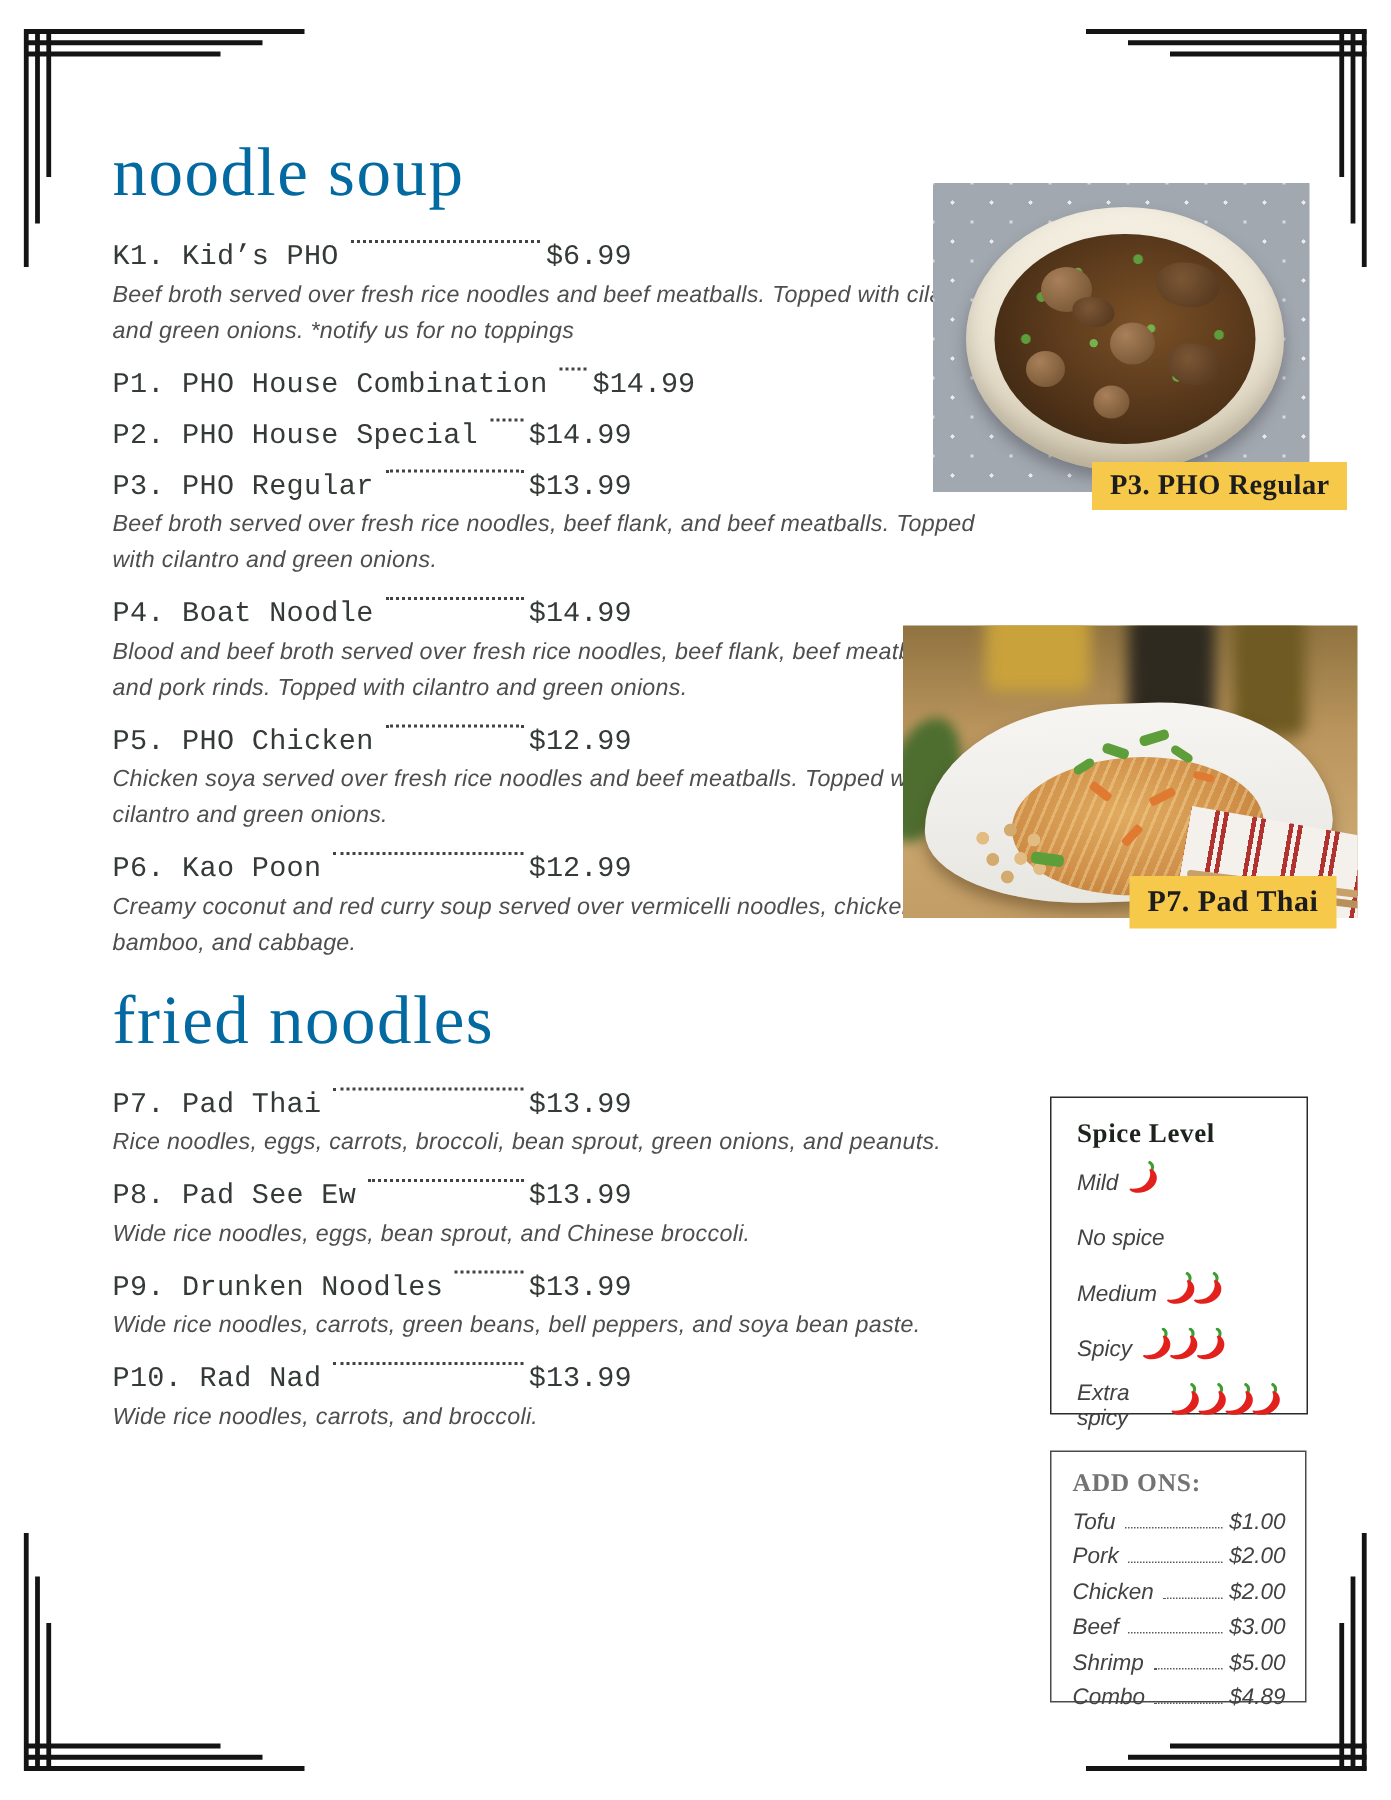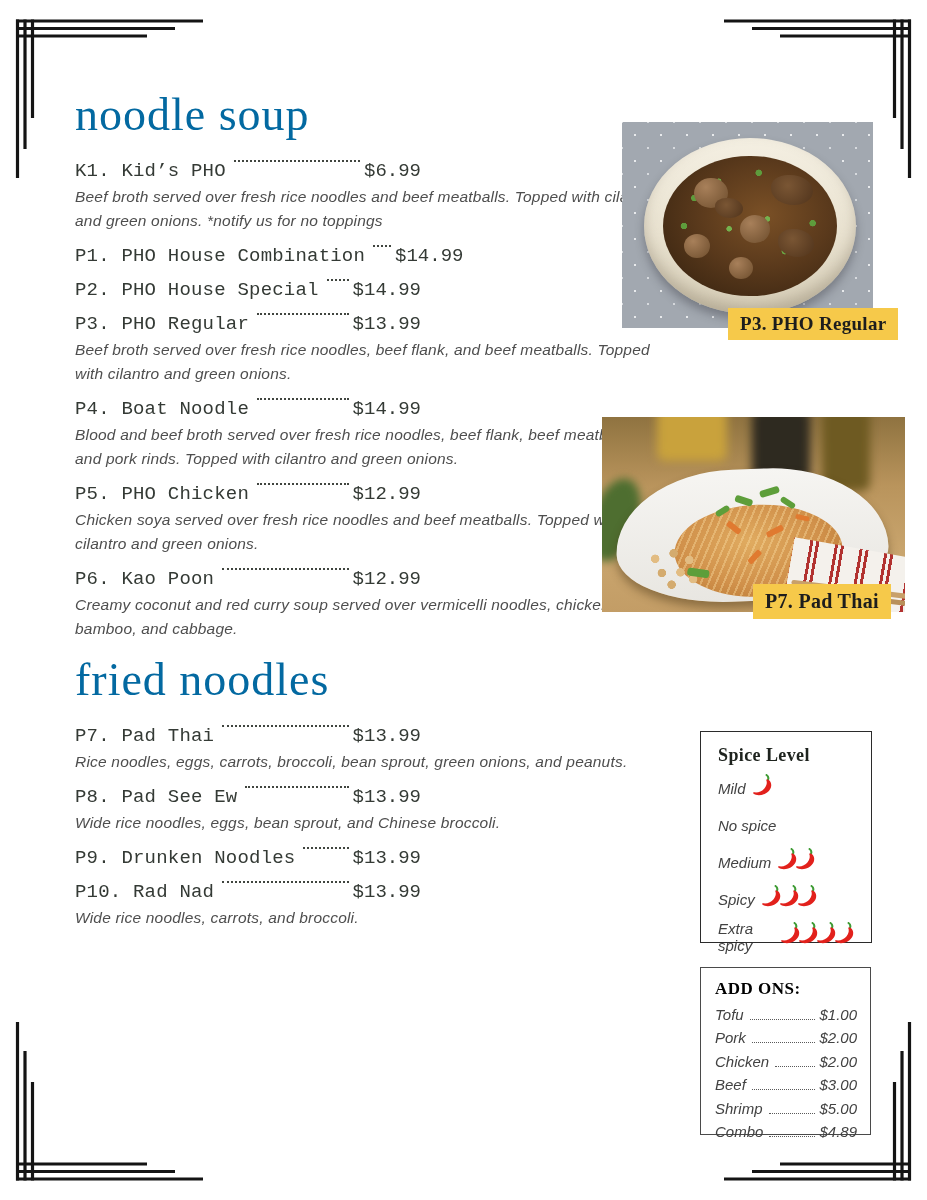--- a/index.html
+++ b/index.html
@@ -101,21 +101,21 @@
   .spice-row{display:flex;align-items:center;height:37px;}
   .spice-label{font-family:"Liberation Sans", sans-serif;font-style:italic;font-size:15px;color:#424242;}
   .peppers{display:flex;align-items:center;margin-left:4px;}
   .chili{width:26px;height:26px;margin-left:-8px;position:relative;top:-2px;}
   .chili:first-child{margin-left:0;}
 
   
   .addons-box{position:absolute;left:700px;top:967px;width:171px;height:168px;
               border:1.5px solid #4a4a4a;background:#fff;box-sizing:border-box;
               padding:11px 13px 0 14px;}
-  .addons-title{font-size:17px;font-weight:bold;color:#000000;letter-spacing:0.5px;margin:0 0 4px 0;}
+  .addons-title{font-size:17px;font-weight:bold;color:#737373;letter-spacing:0.5px;margin:0 0 4px 0;}
   .addon-row{display:flex;align-items:baseline;font-family:"Liberation Sans", sans-serif;
              font-style:italic;font-size:15px;color:#424242;line-height:23.4px;}
   .addon-leaders{flex:1;border-bottom:1.8px dotted #5a5a5a;margin:0 4px 3px 6px;min-width:10px;}
   .hidden-defs{position:absolute;width:0;height:0;overflow:hidden;}
 </style>
 </head>
 <body>
 
 <svg class="hidden-defs" aria-hidden="true">
   <defs>
@@ -247,20 +247,21 @@
         </div>
         <p class="item-desc">Wide rice noodles, eggs, bean sprout, and Chinese broccoli.</p>
       </div>
 
       <div class="menu-item">
         <div class="item-row">
           <span class="item-name">P9. Drunken Noodles</span>
           <span class="leaders"></span>
           <span class="item-price">$13.99</span>
         </div>
+        <p class="item-desc">Wide rice noodles, carrots, green beans, bell peppers, and soya bean paste.</p>
       </div>
 
       <div class="menu-item">
         <div class="item-row">
           <span class="item-name">P10. Rad Nad</span>
           <span class="leaders"></span>
           <span class="item-price">$13.99</span>
         </div>
         <p class="item-desc">Wide rice noodles, carrots, and broccoli.</p>
       </div>

